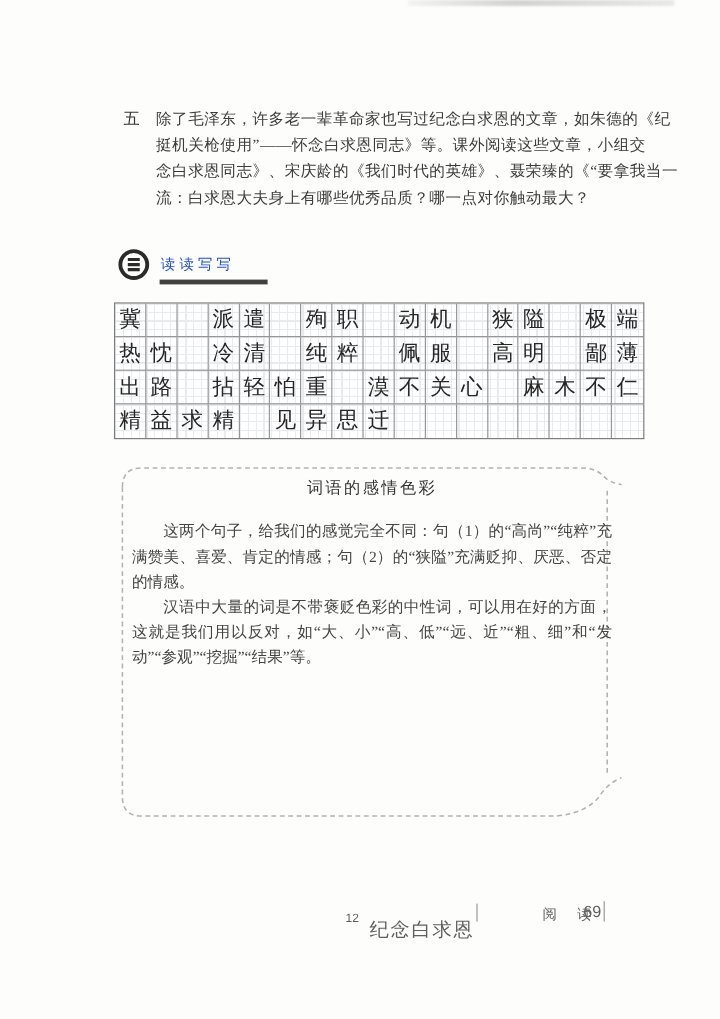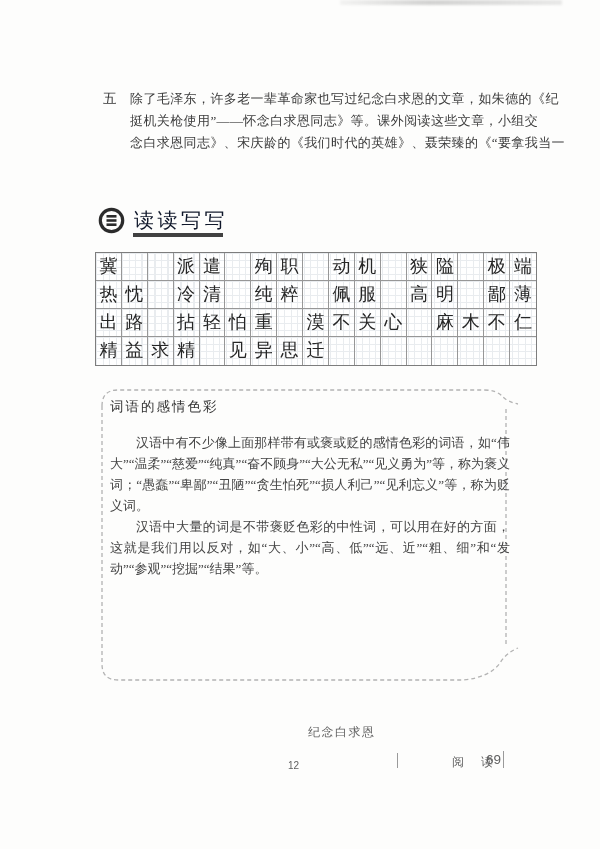--- a/index.html
+++ b/index.html
@@ -18,21 +18,21 @@
     filter:blur(1px);
   }
   
   .exercise{position:absolute;left:103px;top:88px;display:flex;}
   .ex-num{flex:0 0 27px;font-size:13.5px;line-height:22px;color:#333;}
   .ex-lines{width:402px;}
   .ex-line{font-size:13px;line-height:22px;letter-spacing:.4px;white-space:nowrap;color:#3c3c3c;}
   
   .sec-header{position:absolute;left:98px;top:207px;display:flex;align-items:center;}
   .sec-icon{width:27px;height:27px;}
-  .sec-title{margin-left:9px;font-size:20px;letter-spacing:3.5px;color:#0f172a;}
+  .sec-title{margin-left:9px;font-size:12px;letter-spacing:3.5px;color:#1d4ed8;}
   .sec-underline{position:absolute;left:133px;top:233px;width:90px;height:4px;background:#414141;}
   
   .wgrid{
     position:absolute;left:95px;top:252px;
     width:440px;
     display:grid;grid-template-columns:repeat(17,1fr);grid-auto-rows:28px;
     border:1px solid #7d7d7d;
     background-color:#fff;
     background-image:
       repeating-linear-gradient(to right,#e9ecef 0 1px,transparent 1px 6.5px),
@@ -44,50 +44,51 @@
     overflow:hidden;
   }
   .cell:nth-child(17n){border-right:none;}
   .cell:nth-child(n+52){border-bottom:none;}
   
   .note-border{position:absolute;left:94px;top:382px;width:430px;height:308px;}
   .note-text{
     position:absolute;left:110px;top:398px;width:400px;
     font-size:13px;line-height:21px;text-align:justify;color:#444;
   }
-  .note-title{font-size:13.5px;letter-spacing:2px;color:#333;line-height:18px;margin-bottom:16px;text-indent:0;}
+  .note-title{text-align:center;font-size:13.5px;letter-spacing:2px;color:#333;line-height:18px;margin-bottom:16px;text-indent:0;}
   .note-text p{margin:0;text-indent:2em;}
   .emph{
     -webkit-text-emphasis:filled dot #555;
     text-emphasis:filled dot #555;
     -webkit-text-emphasis-position:under right;
     text-emphasis-position:under right;
   }
   
   .footer span{position:absolute;color:#5f5f5f;}
   .f-lesson-num{left:288px;top:760px;font-size:10px;font-family:"Liberation Sans",sans-serif;}
-  .f-lesson-title{left:308px;top:724px;font-size:12px;letter-spacing:1.5px;}
+  .f-lesson-title{left:308px;top:765px;font-size:16px;letter-spacing:1.5px;}
   .f-div1{position:absolute;left:397px;top:753px;width:1px;height:15px;background:#9a9a9a;}
   .f-section{left:452px;top:754px;font-size:12px;letter-spacing:7px;text-align:center;}
   .f-div2{position:absolute;left:503px;top:751px;width:1px;height:17px;background:#9a9a9a;}
   .f-page{left:486px;top:752px;font-size:13.5px;font-family:"Liberation Sans",sans-serif;color:#4c4c4c;}
 </style>
 </head>
 <body>
 
 <div class="page">
 
   <div class="scan-smudge"></div>
 
   <div class="exercise">
     <div class="ex-num">五</div>
     <div class="ex-lines">
       <div class="ex-line">除了毛泽东，许多老一辈革命家也写过纪念白求恩的文章，如朱德的《纪</div>
       <div class="ex-line">挺机关枪使用”——怀念白求恩同志》等。课外阅读这些文章，小组交</div>
       <div class="ex-line">念白求恩同志》、宋庆龄的《我们时代的英雄》、聂荣臻的《“要拿我当一</div>
+      <div class="ex-line">流：白求恩大夫身上有哪些优秀品质？哪一点对你触动最大？</div>
     </div>
   </div>
 
   <div class="sec-header">
     <svg class="sec-icon" viewBox="0 0 27 27">
       <circle cx="13.5" cy="13.5" r="11.2" fill="none" stroke="#2b2b2b" stroke-width="3.2"></circle>
       <line x1="8.5" y1="9.3" x2="18.5" y2="9.3" stroke="#2b2b2b" stroke-width="2.6"></line>
       <line x1="8.5" y1="13.5" x2="18.5" y2="13.5" stroke="#2b2b2b" stroke-width="2.6"></line>
       <line x1="8.5" y1="17.7" x2="18.5" y2="17.7" stroke="#2b2b2b" stroke-width="2.6"></line>
     </svg>
@@ -169,21 +170,21 @@
   <svg class="note-border" viewBox="0 0 430 308">
     <g fill="none" stroke="#b3b3b3" stroke-width="1.3" stroke-dasharray="4 3">
       <path d="M 8 24 Q 8 8 24 8 L 390 8 Q 403 8 409 15 Q 414 20 424 22"></path>
       <path d="M 412 27 L 412 262"></path>
       <path d="M 8 24 L 8 282 Q 8 298 24 298 L 370 298 Q 396 295 406 281 Q 412 271 424 266"></path>
     </g>
   </svg>
 
   <div class="note-text">
     <div class="note-title">词语的感情色彩</div>
-    <p>汉语中有不少像上面那样带有或褒或贬的感情色彩的词语，如“伟大”“温柔”“慈爱”“纯真”“奋不顾身”“大公无私”“见义勇为”等，称为褒义词；“愚蠢”“卑鄙”“丑陋”“贪生怕死”“损人利己”“见利忘义”等，称为贬义词。</p>
+    <p>这两个句子，给我们的感觉完全不同：句（1）的“高尚”“纯粹”充满赞美、喜爱、肯定的情感；句（2）的“狭隘”充满贬抑、厌恶、否定的情感。</p>
     <p>汉语中大量的词是不带褒贬色彩的中性词，可以用在好的方面，这就是我们用以反对，如“大、小”“高、低”“远、近”“粗、细”和“发动”“参观”“挖掘”“结果”等。</p>
   </div>
 
   <div class="footer">
     <span class="f-lesson-num">12</span>
     <span class="f-lesson-title">纪念白求恩</span>
     <span class="f-div1"></span>
     <span class="f-section">阅 读</span>
     <span class="f-div2"></span>
     <span class="f-page">69</span>

